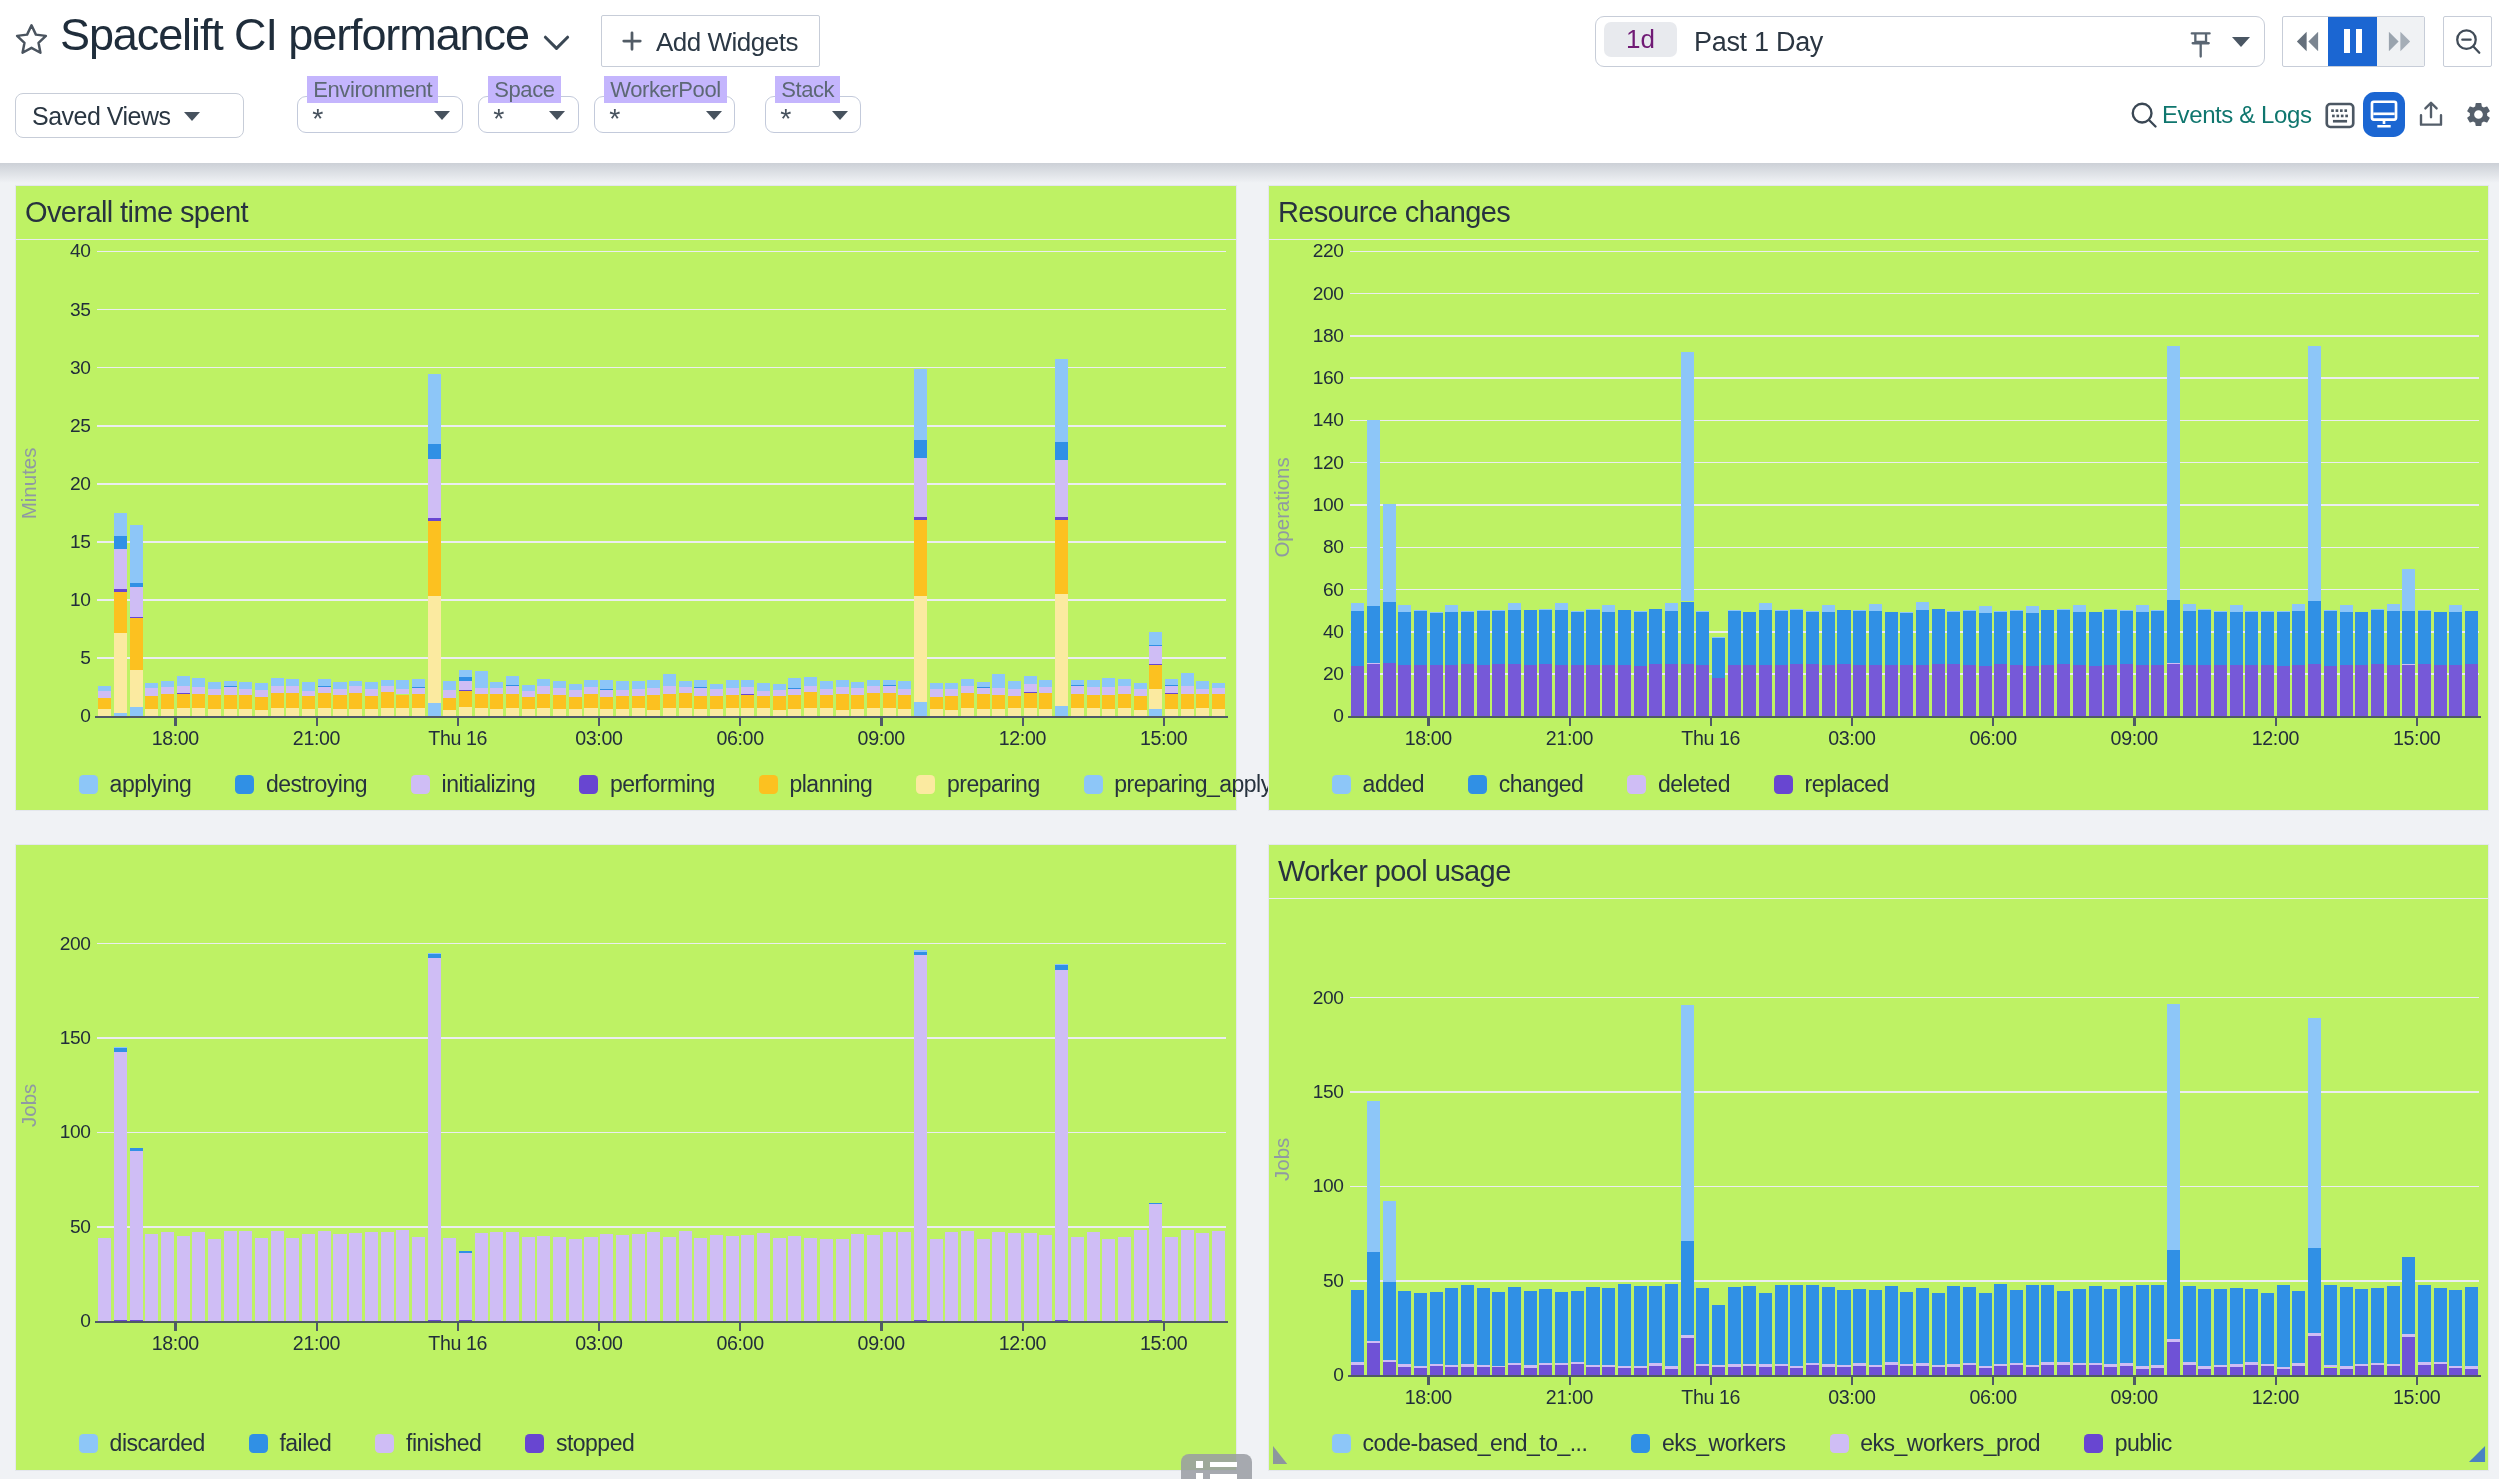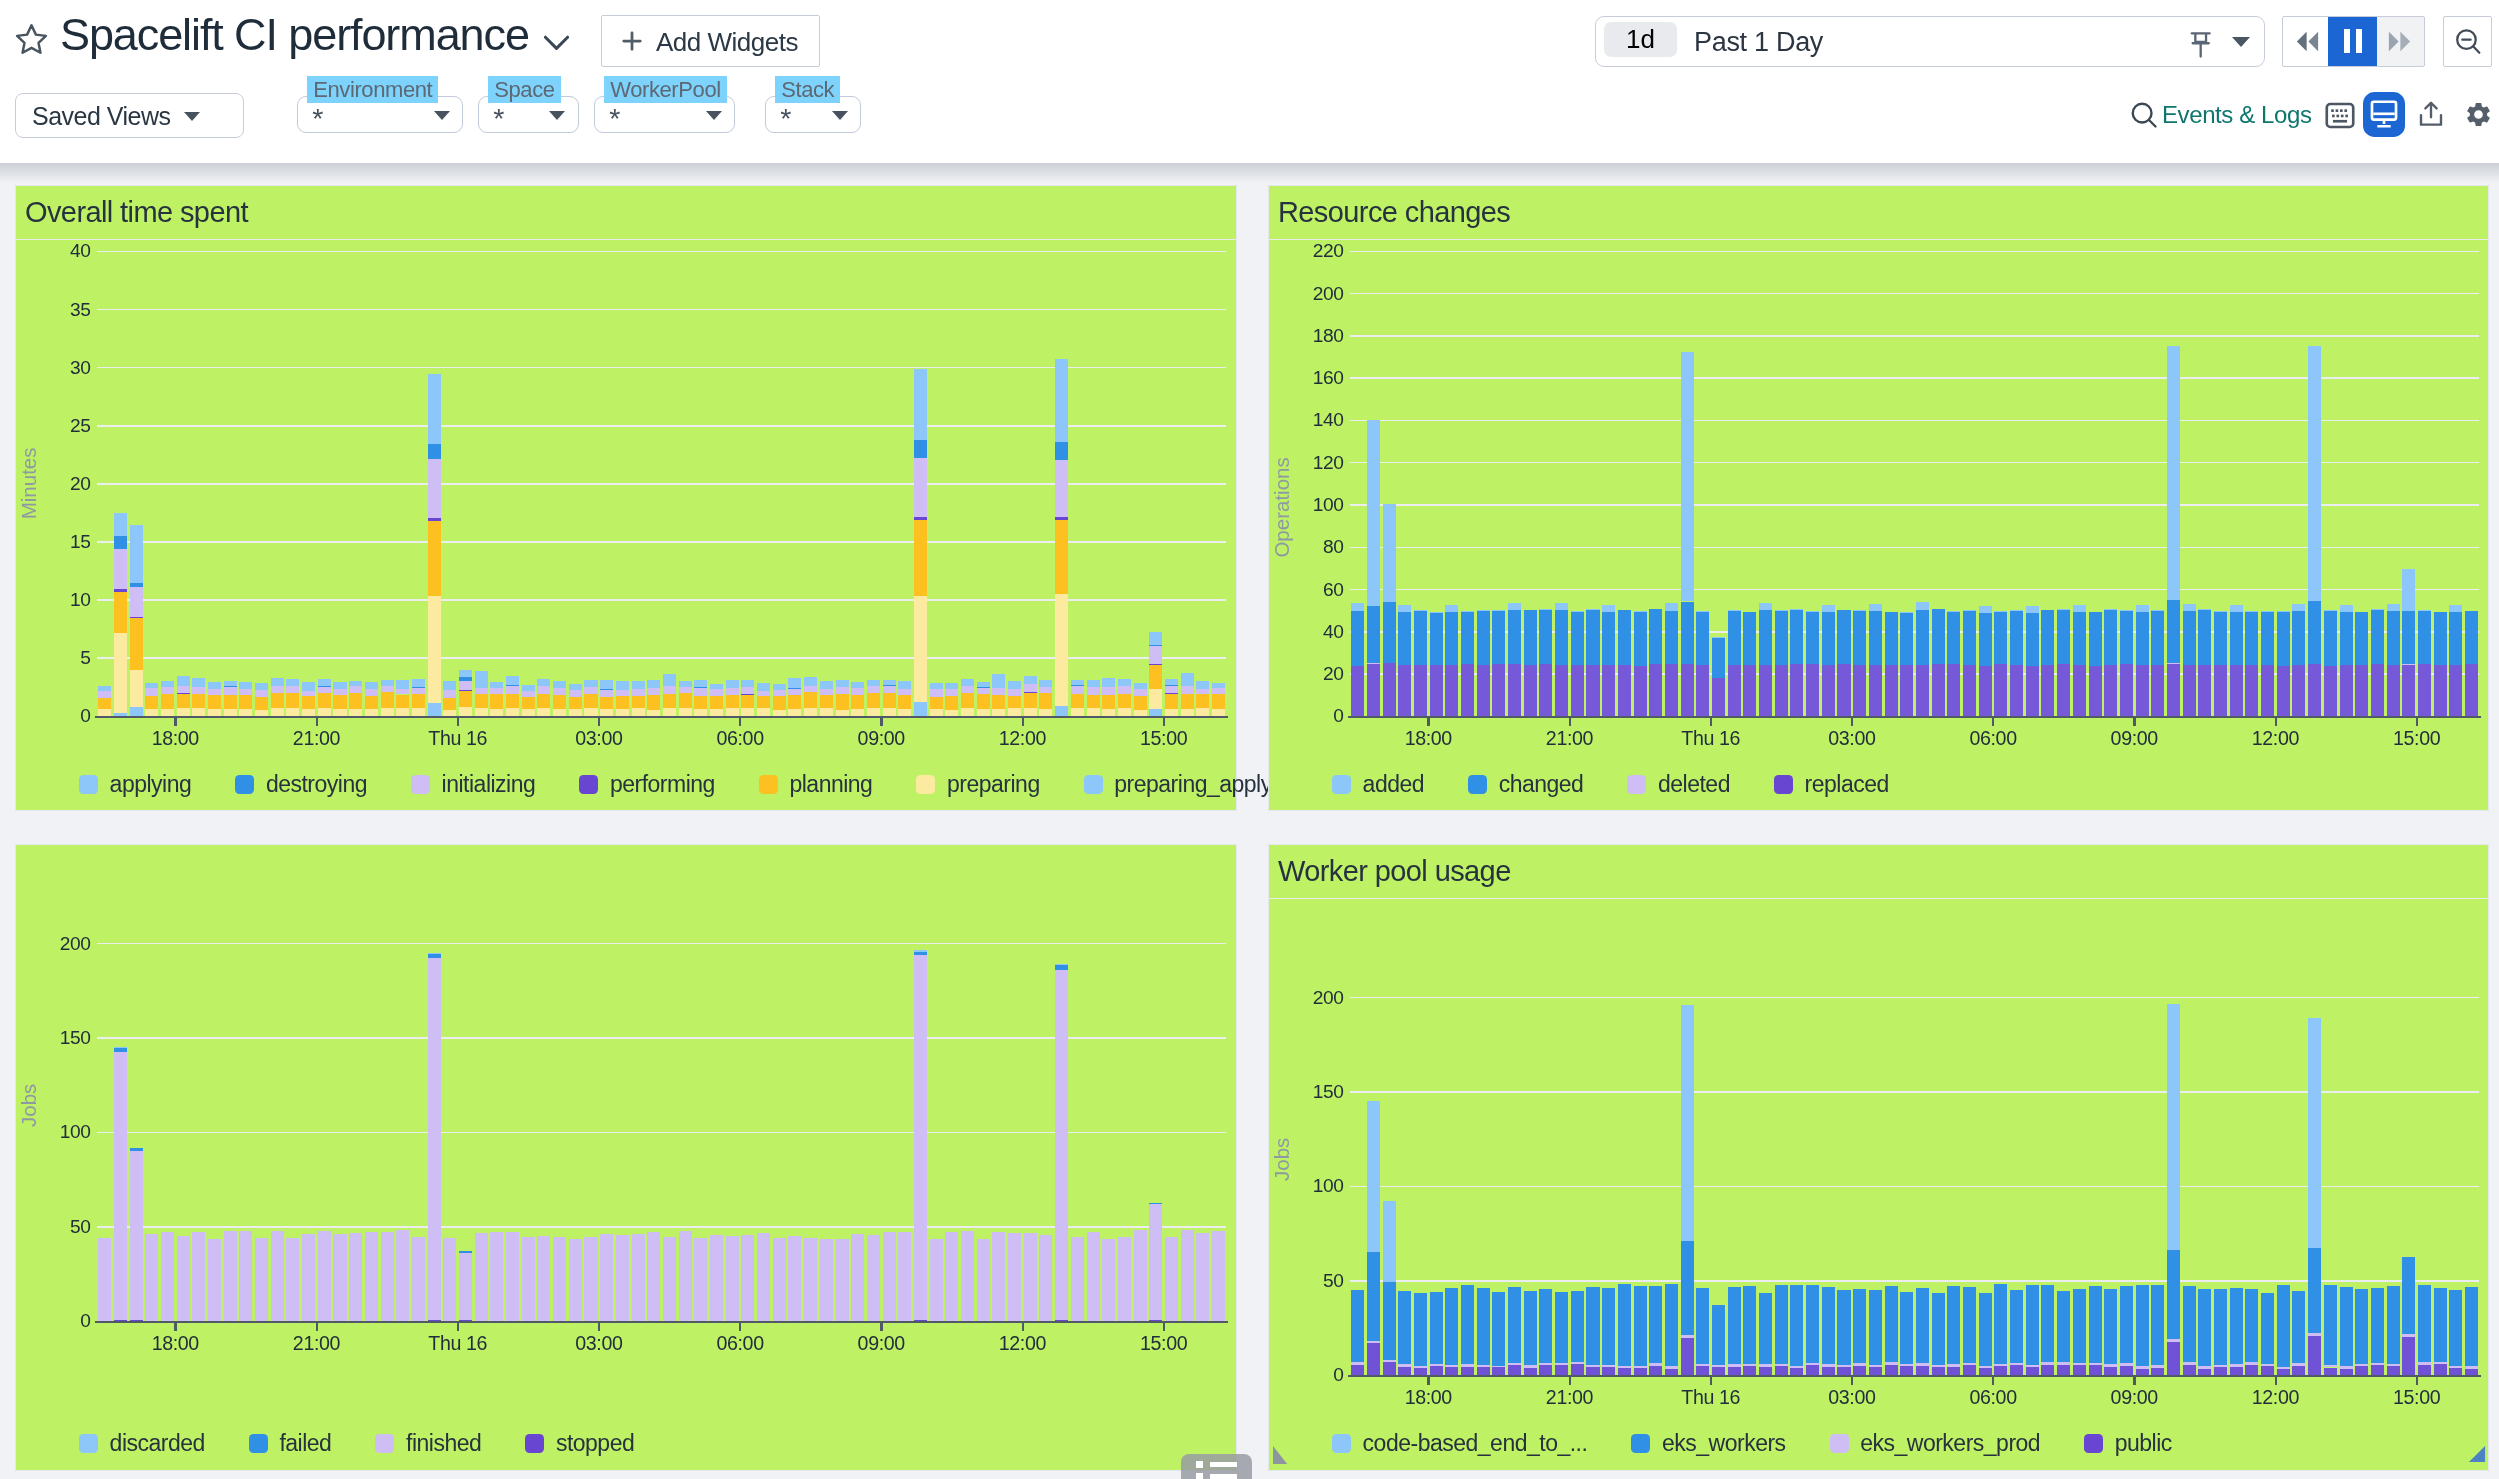--- a/index.html
+++ b/index.html
@@ -10,21 +10,21 @@
 .ptitle { height:54px; border-bottom:1.8px solid #e9ebef; font-size:29px; letter-spacing:-0.6px;
   color:#27323f; line-height:52px; padding-left:9px; }
 .legend { position:absolute; left:63px; display:flex; gap:44px; align-items:center; height:21.4px; }
 .li { display:flex; align-items:center; font-size:23px; letter-spacing:-0.5px; color:#27323e; white-space:nowrap; }
 .sw { display:inline-block; width:19px; height:19px; border-radius:4.5px; margin-right:11.6px; }
 
 .hdrtitle { position:absolute; left:60px; top:9px; font-size:45px; letter-spacing:-1.1px;
   font-weight:500; color:#1f2d3b; }
 .btn { position:absolute; background:#fff; border:1.8px solid #c7cdd8; border-radius:2px; }
 .filter { position:absolute; border:1.8px solid #c3cadb; border-radius:9px; }
-.flabel { position:absolute; top:-21.4px; left:9px; background:#7dd3fc; padding:0 6.2px; font-size:22px;
+.flabel { position:absolute; top:-21.4px; left:9px; background:#c4b5fd; padding:0 6.2px; font-size:22px;
   color:#5d6875; letter-spacing:-0.4px; white-space:nowrap; line-height:27px; }
 .fstar { position:absolute; left:14.3px; top:5.4px; font-size:28.5px; color:#47525e; }
 .caret { position:absolute; width:0; height:0; border-left:9px solid transparent;
   border-right:9px solid transparent; border-top:10.7px solid #47525e; }
 </style></head>
 <body>
 <div class="content">
   <div class="tshadow"></div>
   <div class="panel" style="left:15px;top:22px;width:1222px;height:626px">
     <div class="ptitle">Overall time spent</div>
@@ -1131,21 +1131,21 @@
 
 <div class="btn" style="left:601px;top:15px;width:219px;height:52px">
   <svg style="position:absolute;left:19px;top:14.3px" width="22" height="22" viewBox="0 0 24 24" stroke="#525c66" stroke-width="3" stroke-linecap="round">
       <path d="M12 3v18M3 12h18"></path>
     </svg>
   <span style="position:absolute;left:54px;top:10.7px;font-size:26px;color:#2b3845;letter-spacing:-0.5px">Add Widgets</span>
 </div>
 
 <div class="btn" style="left:1595px;top:16px;width:670px;height:51px;border-radius:9px">
   <div style="position:absolute;left:8px;top:5.4px;width:73px;height:35px;background:#e8eaee;border-radius:7.1px;
-   font-size:26px;color:#000000;text-align:center;line-height:35px">1d</div>
+   font-size:26px;color:#701a75;text-align:center;line-height:35px">1d</div>
   <span style="position:absolute;left:98px;top:9.8px;font-size:27px;color:#2b3642;letter-spacing:-0.3px">Past 1 Day</span>
 
   <svg style="position:absolute;left:594px;top:14.3px" width="21.4" height="28" viewBox="0 0 24 31" fill="none" stroke="#5a6673" stroke-width="2.6">
    <path d="M2 2.5 h20 M6 2.5 v9.5 h12 v-9.5 M3 13.5 h18 M12 13.5 v15" stroke-linecap="round"></path>
   </svg>
   <div class="caret" style="left:636px;top:19.6px;border-top-color:#4a5663"></div>
 </div>
 
 <div class="btn" style="left:2282px;top:16px;width:143px;height:51px;overflow:hidden;background:#fff">
   <div style="position:absolute;right:0;top:0;width:47px;height:51px;background:#f0f2f4"></div>

